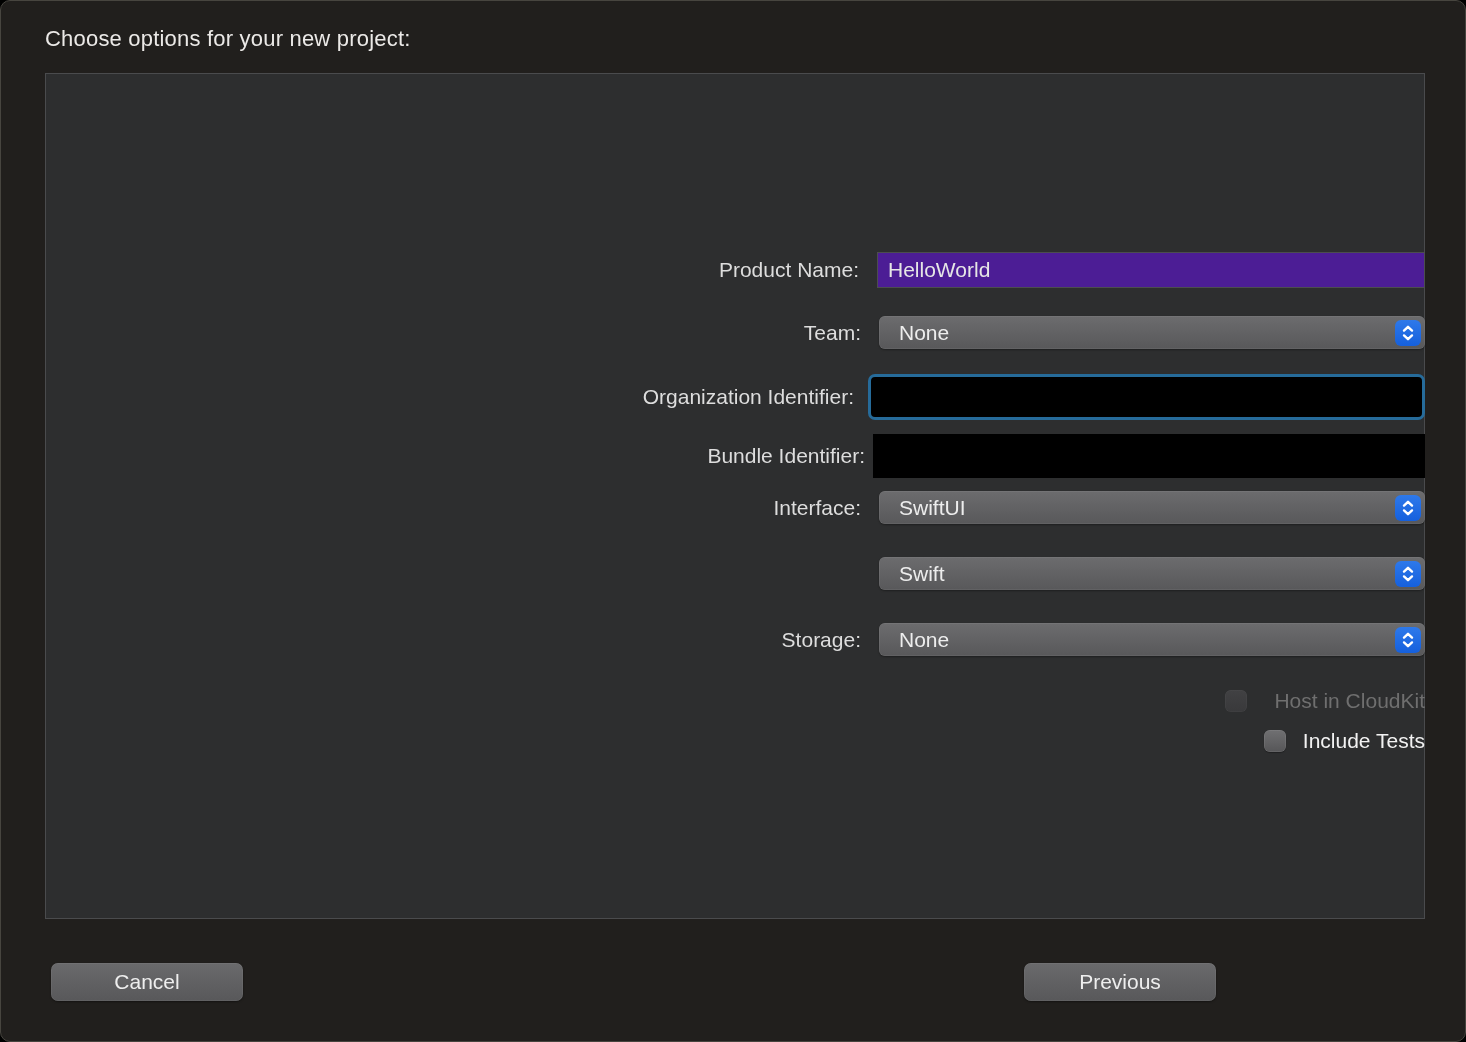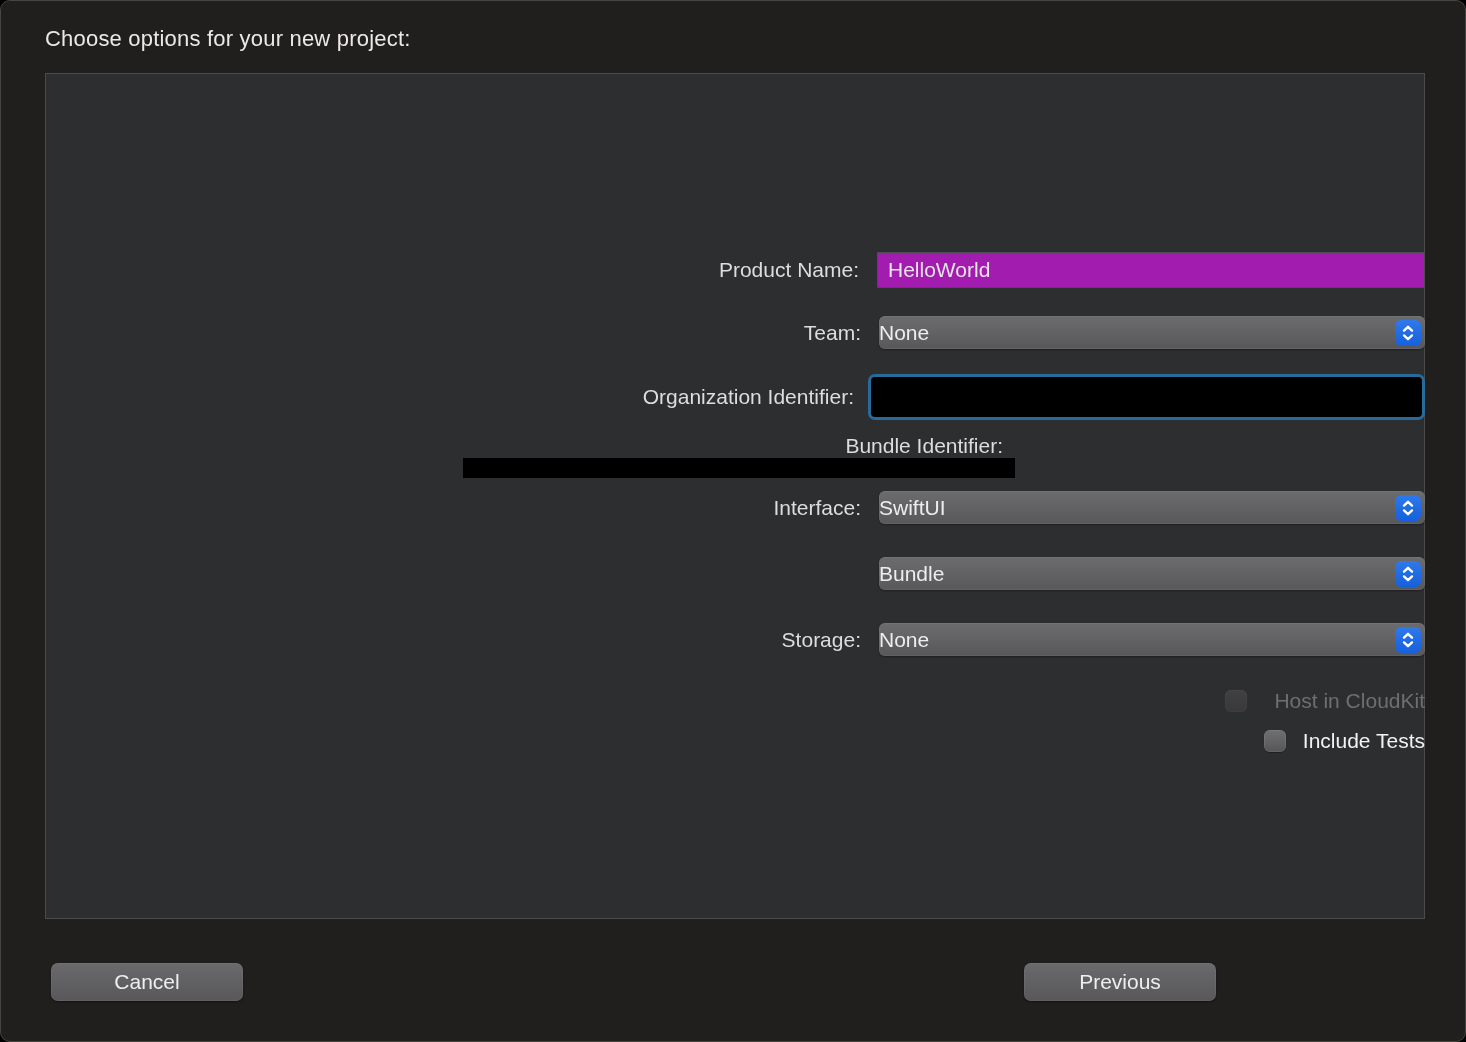--- a/index.html
+++ b/index.html
@@ -30,21 +30,21 @@
     display: flex; align-items: center; justify-content: flex-end;
   }
   .form-label {
     width: 536px; text-align: right;
     font-size: 21px; color: #dddddd; flex: none;
   }
 
   
   .text-field {
     margin-left: 18px; width: 548px; height: 36px;
-    background: #a21caf; border: 1px solid #4c4d4f;
+    background: #4c1d95; border: 1px solid #4c4d4f;
     font-family: "Liberation Sans", sans-serif;
     font-size: 21px; color: #e6e6e6; padding: 0 10px;
     outline: none;
   }
 
   
   .text-field-focused {
     margin-left: 14px; width: 557px; height: 46px;
     background: #000; border: 3px solid #266b9a; border-radius: 7px;
     font-family: "Liberation Sans", sans-serif;
@@ -61,21 +61,21 @@
   
   .popup {
     position: relative; margin-left: 18px; width: 546px; height: 33px;
     background: linear-gradient(180deg, #6c6c6e 0%, #58585a 100%);
     border-radius: 6px;
     box-shadow: 0 1px 2px rgba(0,0,0,0.35), inset 0 0 0 0.5px rgba(255,255,255,0.12);
     display: flex; align-items: center;
     cursor: default;
   }
   .popup-value {
-    font-size: 21px; color: #ededed; padding-left: 0;
+    font-size: 21px; color: #ededed; padding-left: 20px;
   }
   .popup-chevrons {
     position: absolute; right: 4px; top: 3.5px;
     width: 26px; height: 26px; border-radius: 6px;
     background: linear-gradient(180deg, #2e79ea 0%, #1560dd 100%);
     display: flex; align-items: center; justify-content: center;
   }
 
   
   .checkbox {
@@ -107,21 +107,21 @@
   .btn-next {
     left: 1231px; color: #ffffff;
     background: linear-gradient(180deg, #2a76e6 0%, #155cd6 100%);
     box-shadow: 0 1px 2px rgba(0,0,0,0.4), inset 0 0 0 0.5px rgba(255,255,255,0.18);
   }
 
   
   .row-product   { top: 251px; height: 36px; }
   .row-team      { top: 315px; height: 33px; }
   .row-org       { top: 373px; height: 46px; }
-  .row-bundle    { top: 433px; height: 44px; flex-direction: column; }
+  .row-bundle    { top: 433px; height: 44px; }
   .row-interface { top: 490px; height: 33px; }
   .row-language  { top: 556px; height: 33px; }
   .row-storage   { top: 622px; height: 33px; }
   .row-cloudkit  { top: 689px; height: 22px; }
   .row-tests     { top: 729px; height: 22px; padding-left: 11px; }
 </style>
 </head>
 <body>
 
 <div class="window">
@@ -166,21 +166,21 @@
         <svg width="16" height="18" viewBox="0 0 16 18">
           <path d="M4 6.6 L8 2.8 L12 6.6" stroke="#ffffff" stroke-width="2.4" fill="none" stroke-linecap="round" stroke-linejoin="round"></path>
           <path d="M4 11.4 L8 15.2 L12 11.4" stroke="#ffffff" stroke-width="2.4" fill="none" stroke-linecap="round" stroke-linejoin="round"></path>
         </svg>
       </span>
     </div>
   </div>
 
   <div class="form-row row-language">
     <div class="popup">
-      <span class="popup-value">Bundle</span>
+      <span class="popup-value">Swift</span>
       <span class="popup-chevrons">
         <svg width="16" height="18" viewBox="0 0 16 18">
           <path d="M4 6.6 L8 2.8 L12 6.6" stroke="#ffffff" stroke-width="2.4" fill="none" stroke-linecap="round" stroke-linejoin="round"></path>
           <path d="M4 11.4 L8 15.2 L12 11.4" stroke="#ffffff" stroke-width="2.4" fill="none" stroke-linecap="round" stroke-linejoin="round"></path>
         </svg>
       </span>
     </div>
   </div>
 
   <div class="form-row row-storage">

